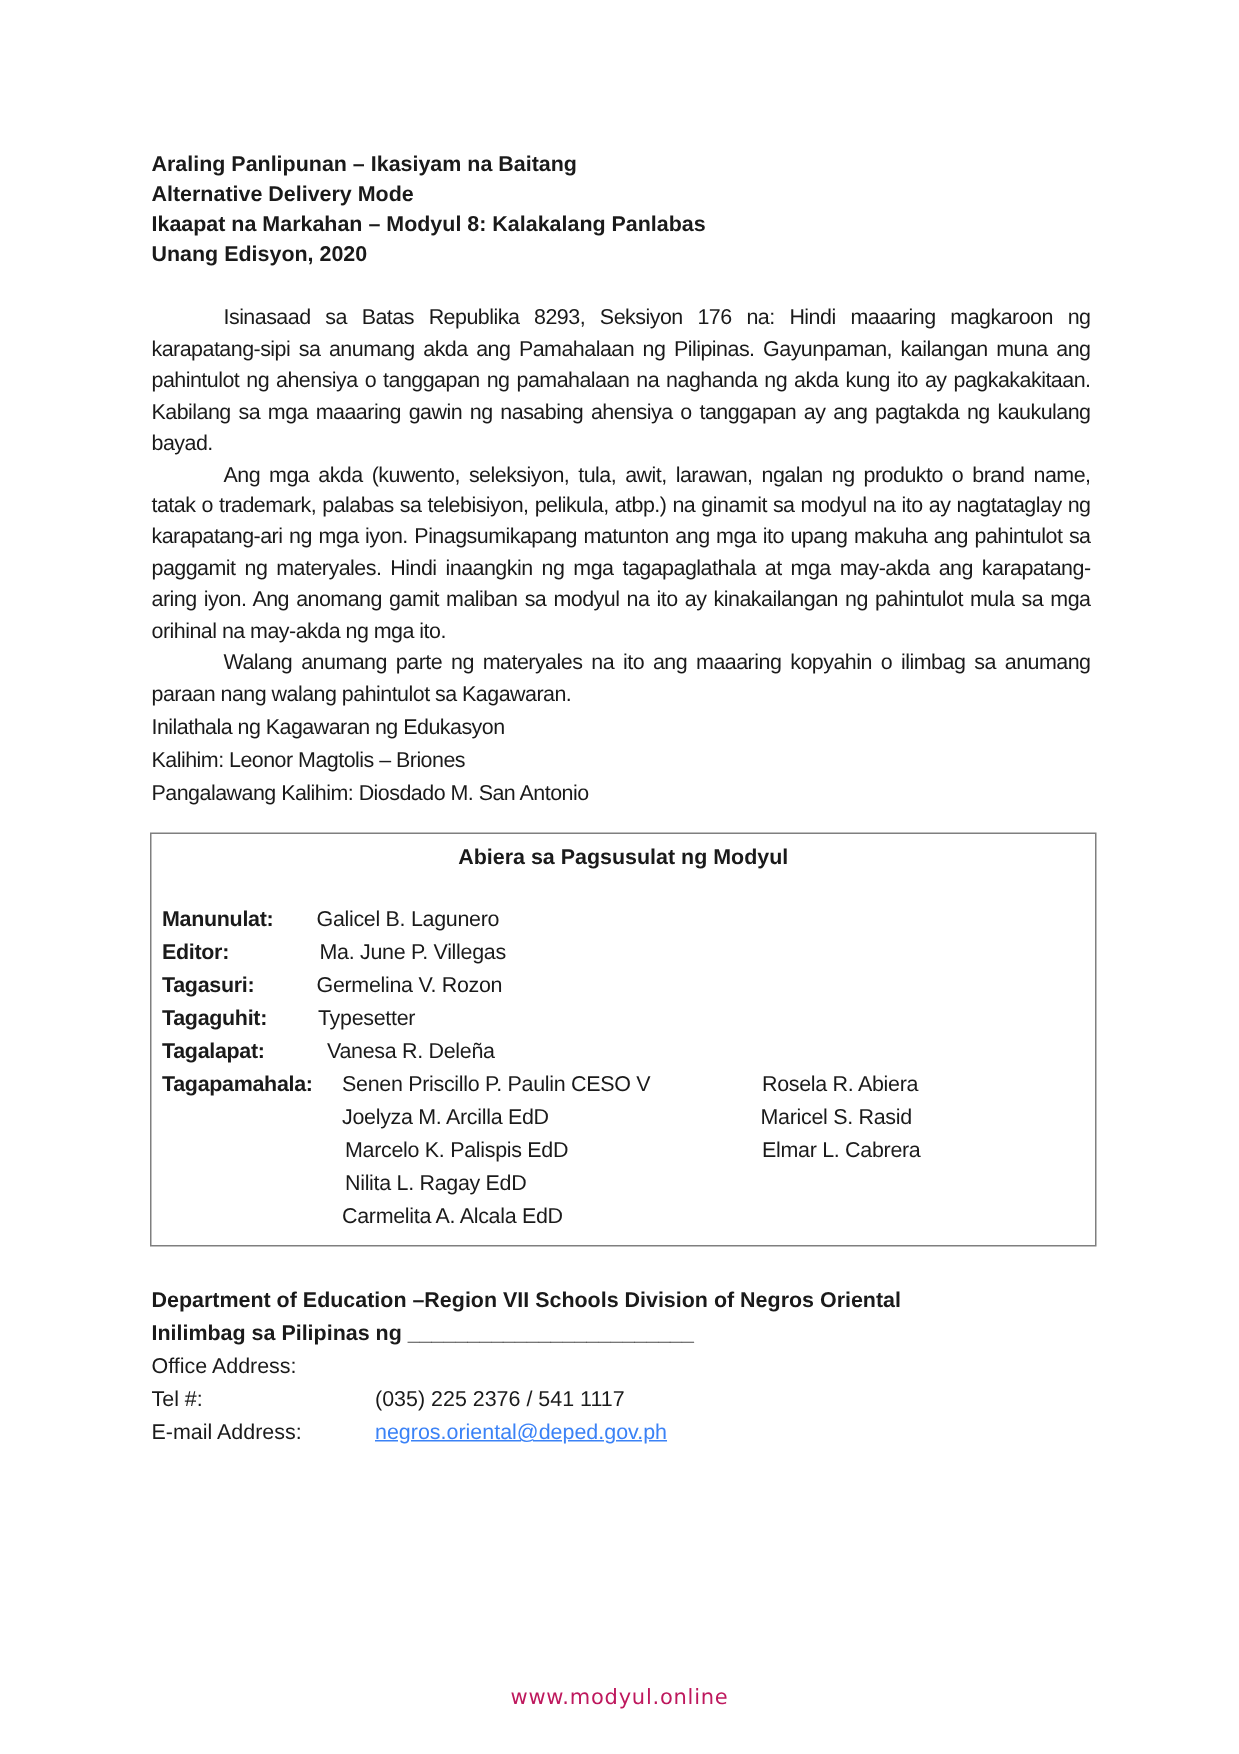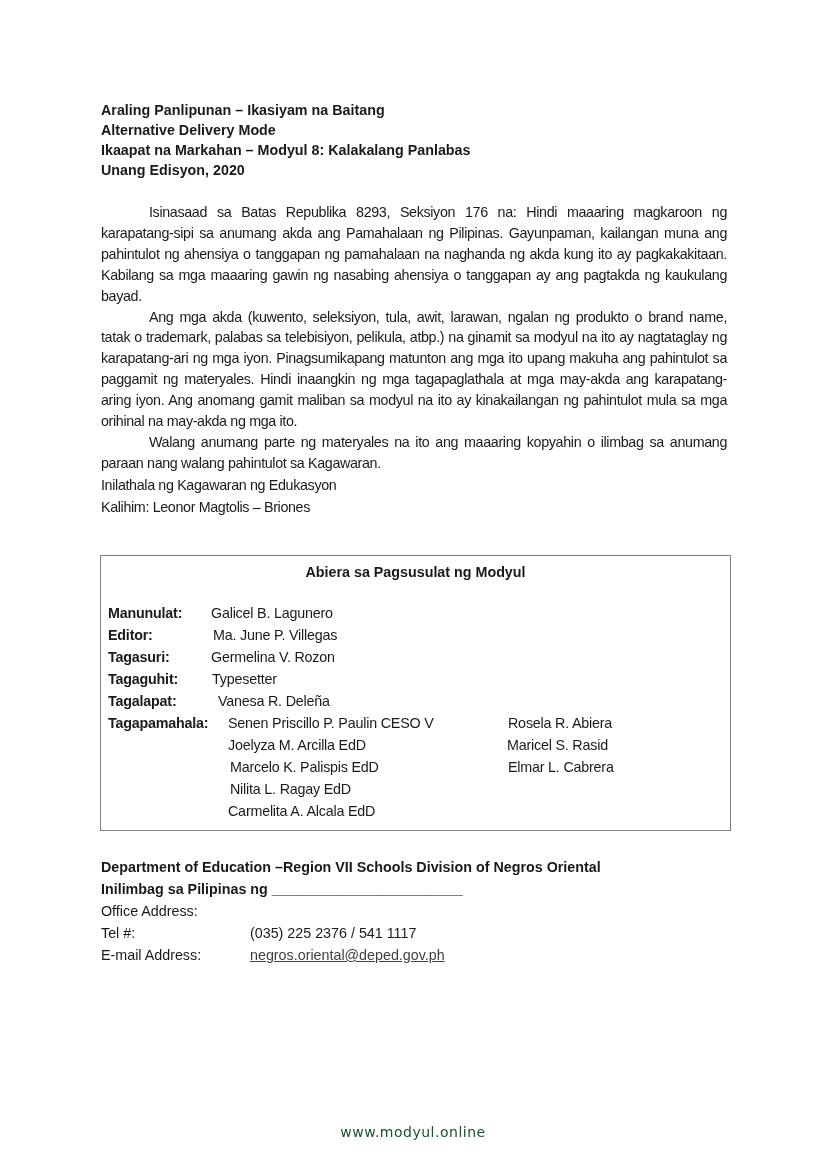--- a/index.html
+++ b/index.html
@@ -35,41 +35,42 @@
 
     .footer-block { position: absolute; left: 101px; top: 856px; font-size: 14.3px; }
     .footer-bold { font-weight: bold; line-height: 22px; white-space: nowrap; }
     .contact-row { position: relative; height: 22px; line-height: 22px; white-space: nowrap; }
     .contact-label { position: absolute; left: 0; }
     .contact-value { position: absolute; left: 149px; }
     .contact-link { color: #1f5fbf; text-decoration: underline; }
 
     .watermark {
       position: absolute; left: 0; right: 0; top: 1124px; text-align: center;
-      font-family: "DejaVu Sans", sans-serif; font-size: 14px; color: #14532d; letter-spacing: 0.5px;
+      font-family: "DejaVu Sans", sans-serif; font-size: 14px; color: #be185d; letter-spacing: 0.5px;
     }
   </style>
 </head>
 <body>
 
 <div class="page">
 
   <div class="header-block">
     <div class="header-line">Araling Panlipunan – Ikasiyam na Baitang</div>
     <div class="header-line">Alternative Delivery Mode</div>
     <div class="header-line">Ikaapat na Markahan – Modyul 8:  Kalakalang Panlabas</div>
     <div class="header-line">Unang Edisyon, 2020</div>
   </div>
 
   <div class="body-text">
     <p class="para">Isinasaad sa Batas Republika 8293, Seksiyon 176 na: Hindi maaaring magkaroon ng karapatang-sipi sa anumang akda ang Pamahalaan ng Pilipinas. Gayunpaman, kailangan muna ang pahintulot ng ahensiya o tanggapan ng pamahalaan na naghanda ng akda kung ito ay pagkakakitaan. Kabilang sa mga maaaring gawin ng nasabing ahensiya o tanggapan ay ang pagtakda ng kaukulang bayad.</p>
     <p class="para">Ang mga akda (kuwento, seleksiyon, tula, awit, larawan, ngalan ng produkto o brand name, tatak o trademark, palabas sa telebisiyon, pelikula, atbp.) na ginamit sa modyul na ito ay nagtataglay ng karapatang-ari ng mga iyon. Pinagsumikapang matunton ang mga ito upang makuha ang pahintulot sa paggamit ng materyales. Hindi inaangkin ng mga tagapaglathala at mga may-akda ang karapatang-aring iyon. Ang anomang gamit maliban sa modyul na ito ay kinakailangan ng pahintulot mula sa mga orihinal na may-akda ng mga ito.</p>
     <p class="para">Walang anumang parte ng materyales na ito ang maaaring kopyahin o ilimbag sa anumang paraan nang walang pahintulot sa Kagawaran.</p>
     <p class="plain-line">Inilathala ng Kagawaran ng Edukasyon</p>
     <p class="plain-line">Kalihim: Leonor Magtolis – Briones</p>
+    <p class="plain-line">Pangalawang Kalihim: Diosdado M. San Antonio</p>
   </div>
 
   <div class="credits-box">
     <div class="credits-title">Abiera sa Pagsusulat ng Modyul</div>
 
     <div class="credit-row" style="top:47px;">
       <span class="credit-label">Manunulat:</span>
       <span class="credit-value" style="left:103px;">Galicel B. Lagunero</span>
     </div>
     <div class="credit-row" style="top:69px;">
@@ -108,18 +109,18 @@
     <div class="footer-bold">Inilimbag sa Pilipinas ng ________________________</div>
     <div class="contact-row">
       <span class="contact-label">Office Address:</span>
     </div>
     <div class="contact-row">
       <span class="contact-label">Tel #:</span>
       <span class="contact-value">(035) 225 2376 / 541 1117</span>
     </div>
     <div class="contact-row">
       <span class="contact-label">E-mail Address:</span>
-      <a class="contact-value contact-link" style="color: #404040;">negros.oriental@deped.gov.ph</a>
+      <a class="contact-value contact-link" style="color: #3b82f6;">negros.oriental@deped.gov.ph</a>
     </div>
   </div>
 
   <div class="watermark">www.modyul.online</div>
 </div>
 
 </body></html>

